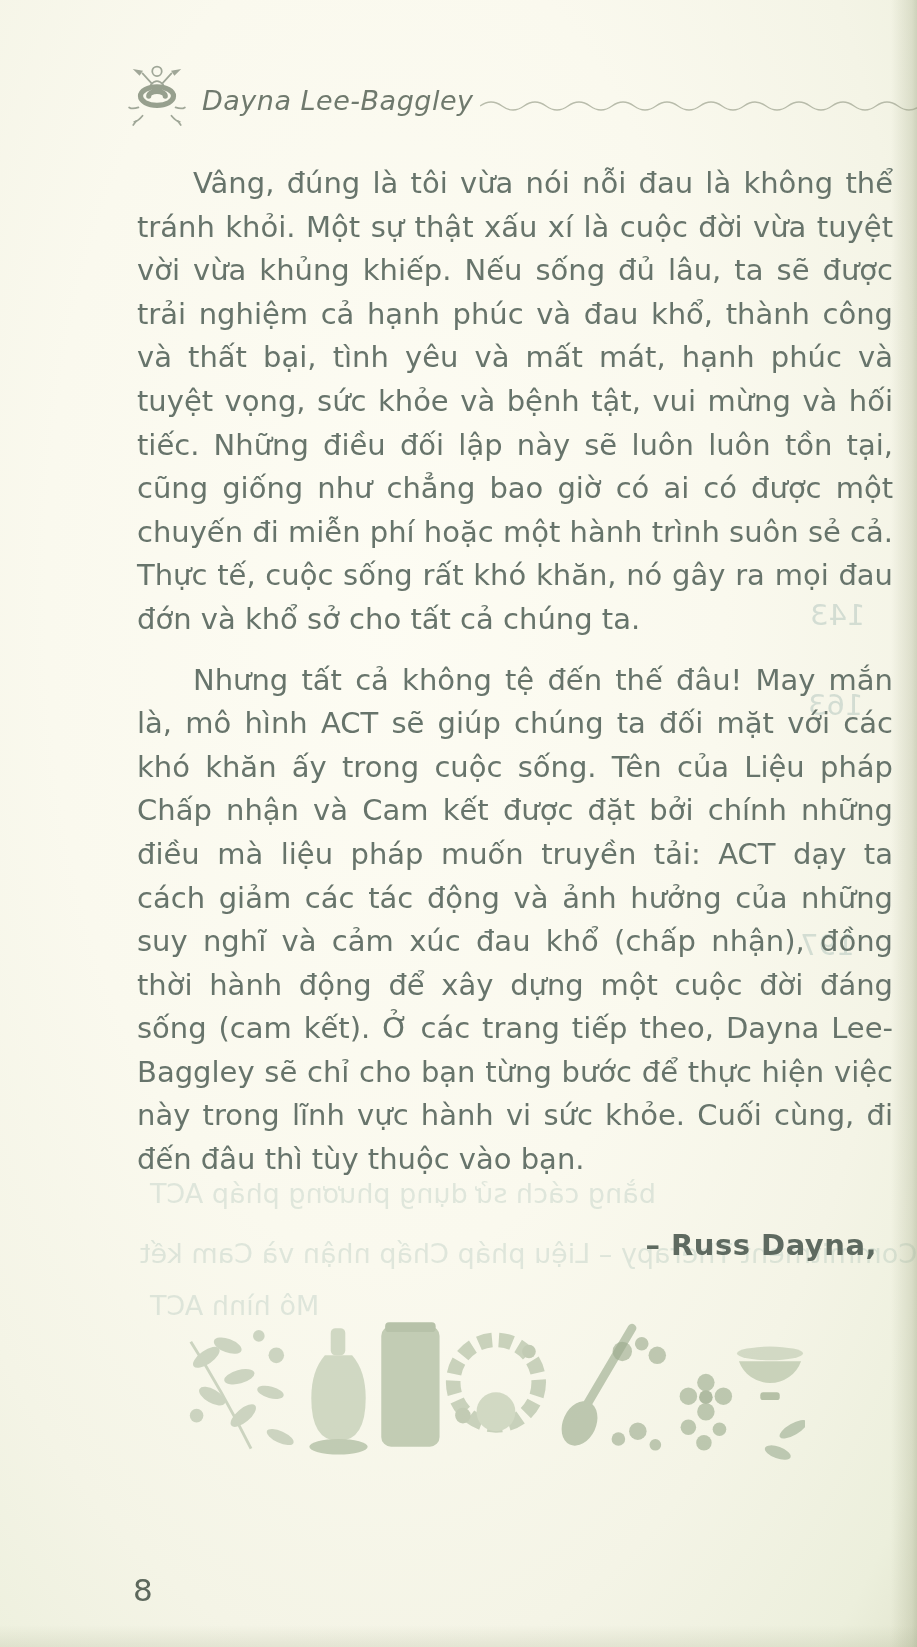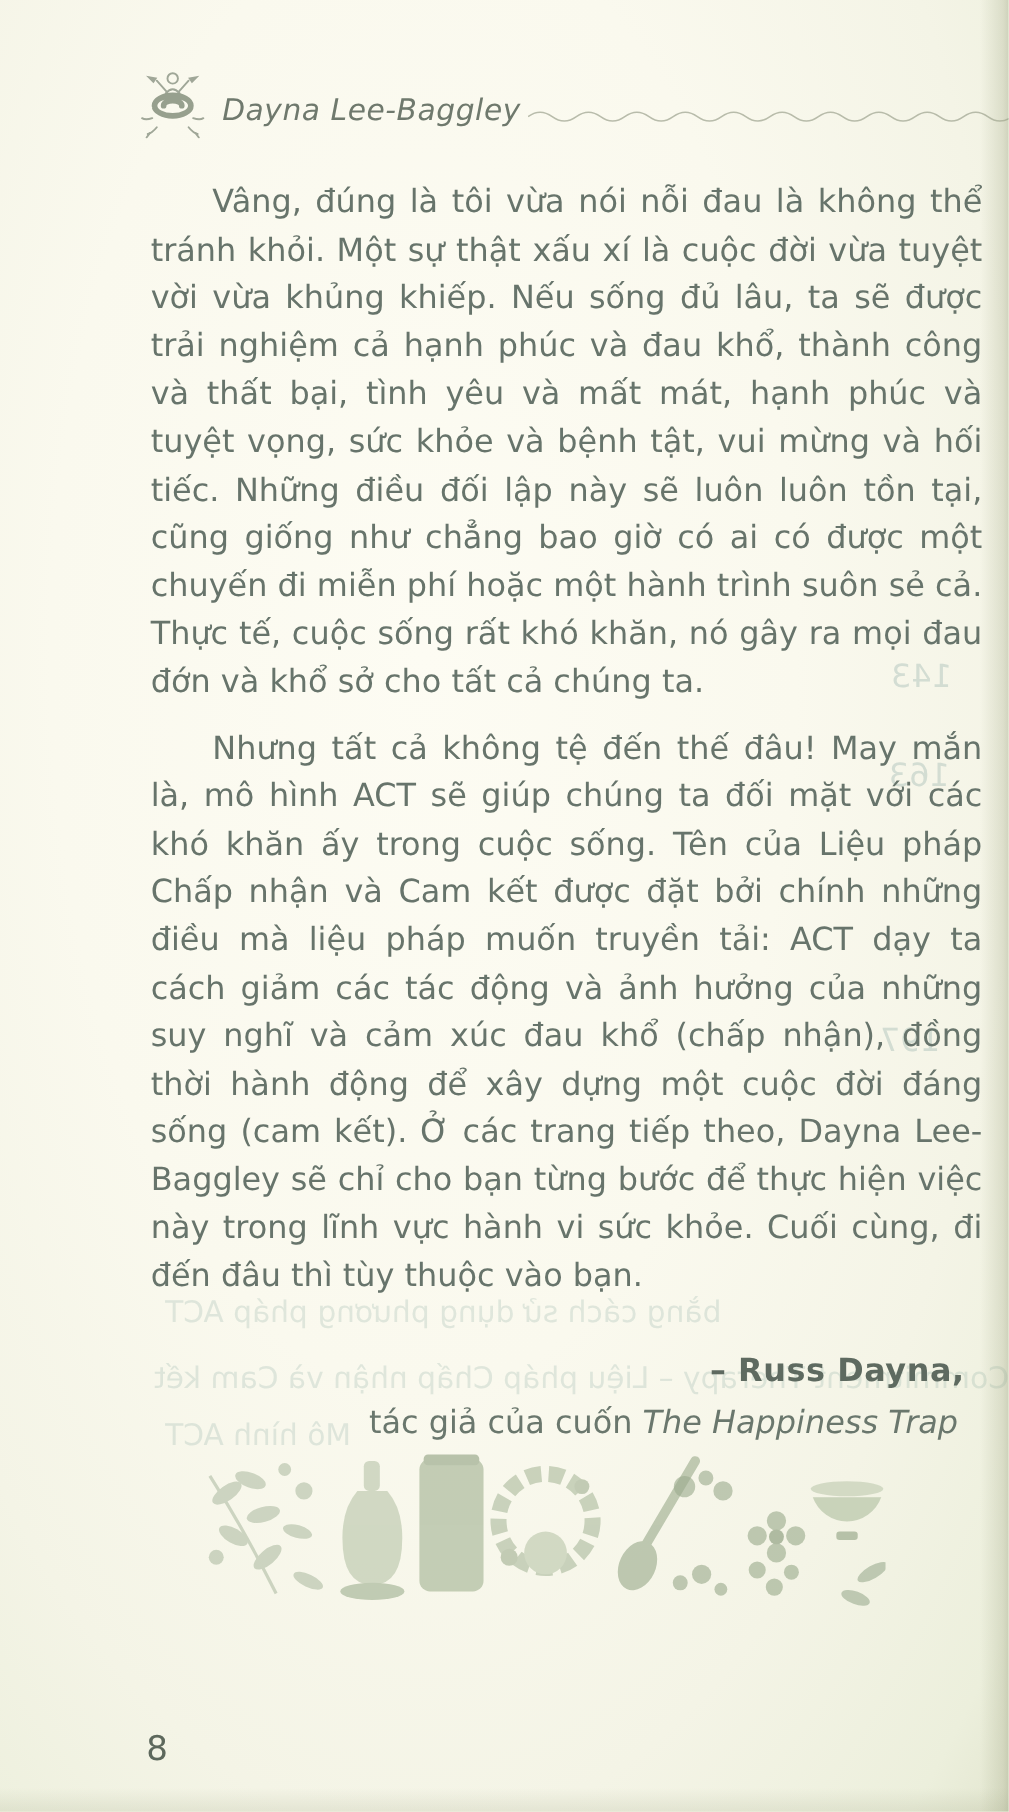--- a/index.html
+++ b/index.html
@@ -75,21 +75,20 @@
     </svg>
   </div>
 
   <div class="body-text">
     <p>Vâng, đúng là tôi vừa nói nỗi đau là không thể tránh khỏi. Một sự thật xấu xí là cuộc đời vừa tuyệt vời vừa khủng khiếp. Nếu sống đủ lâu, ta sẽ được trải nghiệm cả hạnh phúc và đau khổ, thành công và thất bại, tình yêu và mất mát, hạnh phúc và tuyệt vọng, sức khỏe và bệnh tật, vui mừng và hối tiếc. Những điều đối lập này sẽ luôn luôn tồn tại, cũng giống như chẳng bao giờ có ai có được một chuyến đi miễn phí hoặc một hành trình suôn sẻ cả. Thực tế, cuộc sống rất khó khăn, nó gây ra mọi đau đớn và khổ sở cho tất cả chúng ta.</p>
     <p>Nhưng tất cả không tệ đến thế đâu! May mắn là, mô hình ACT sẽ giúp chúng ta đối mặt với các khó khăn ấy trong cuộc sống. Tên của Liệu pháp Chấp nhận và Cam kết được đặt bởi chính những điều mà liệu pháp muốn truyền tải: ACT dạy ta cách giảm các tác động và ảnh hưởng của những suy nghĩ và cảm xúc đau khổ (chấp nhận), đồng thời hành động để xây dựng một cuộc đời đáng sống (cam kết). Ở các trang tiếp theo, Dayna Lee-Baggley sẽ chỉ cho bạn từng bước để thực hiện việc này trong lĩnh vực hành vi sức khỏe. Cuối cùng, đi đến đâu thì tùy thuộc vào bạn.</p>
   </div>
 
   <div class="attribution">
     <span class="attr-name">– Russ Dayna,</span>
-    <span class="attr-role"><span>tác giả của cuốn </span><span class="book">The Happiness Trap</span></span>
   </div>
 
   <svg class="botanical" viewBox="0 0 640 165">
 
     <g fill="#a9b89e" opacity="0.55">
       <path d="M8 20 Q 40 70 70 130" stroke="#a9b89e" stroke-width="3" fill="none"></path>
       <ellipse cx="24" cy="36" rx="16" ry="7" transform="rotate(-35 24 36)"></ellipse>
       <ellipse cx="46" cy="24" rx="15" ry="7" transform="rotate(20 46 24)"></ellipse>
       <ellipse cx="58" cy="56" rx="16" ry="7" transform="rotate(-15 58 56)"></ellipse>
       <ellipse cx="30" cy="76" rx="15" ry="7" transform="rotate(30 30 76)"></ellipse>

